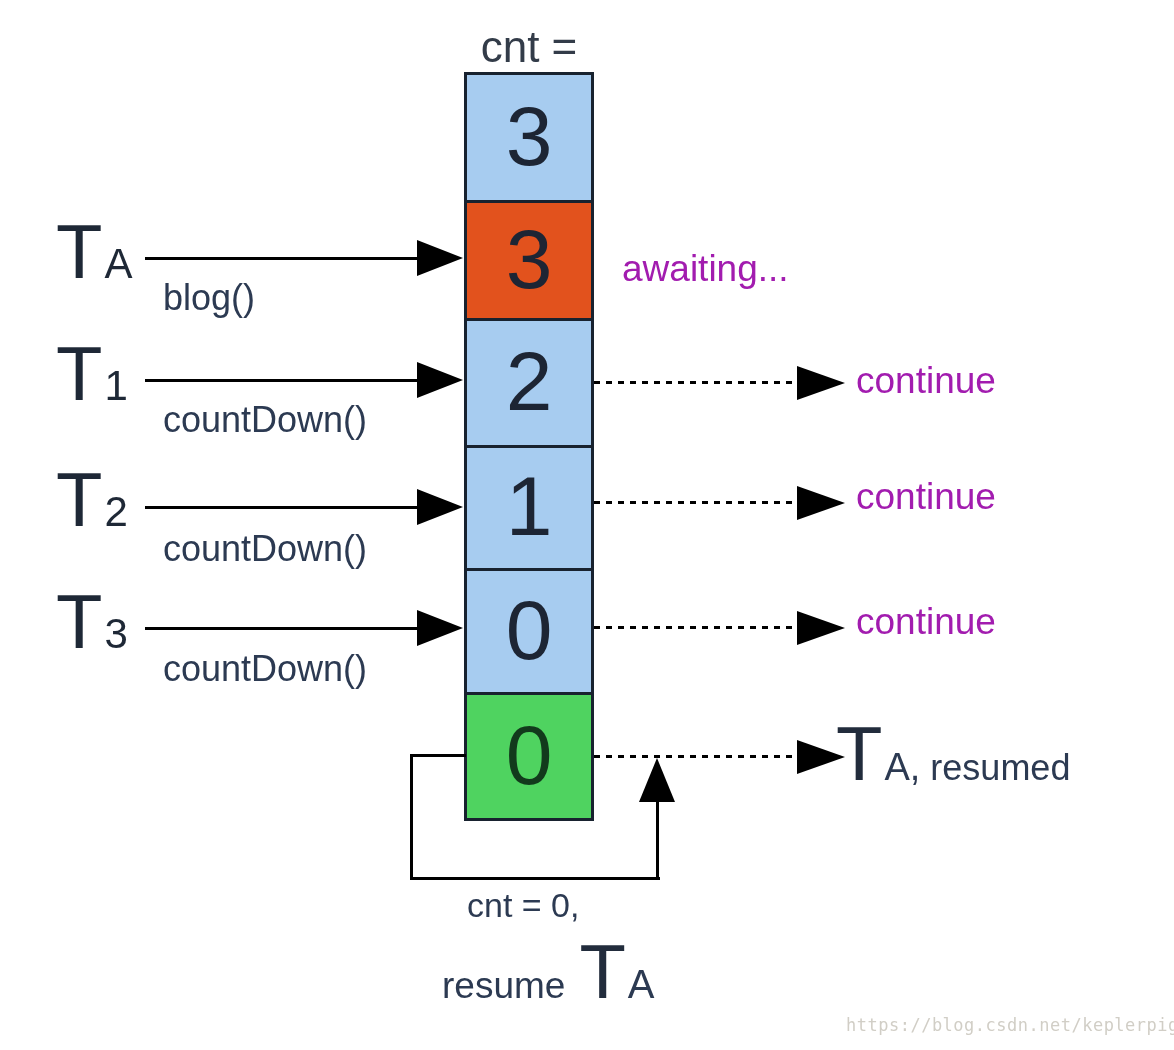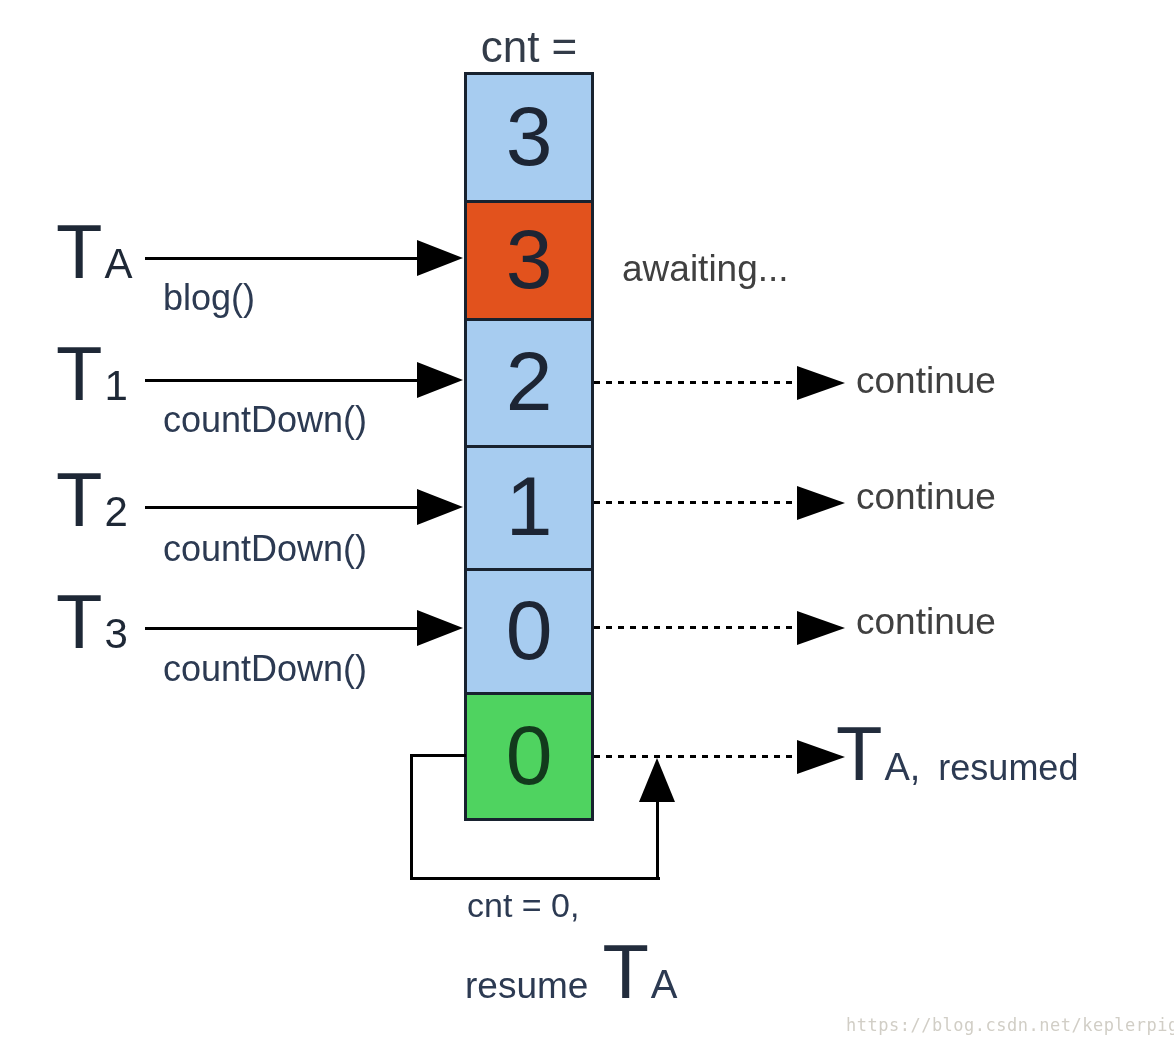--- a/index.html
+++ b/index.html
@@ -34,29 +34,29 @@
   }
   .dh{
     position:absolute;left:797px;width:0;height:0;
     border-left:48px solid #000;border-top:17px solid transparent;border-bottom:17px solid transparent;
   }
   .ah-up{
     position:absolute;left:639px;top:758px;width:0;height:0;
     border-bottom:44px solid #000;border-left:18px solid transparent;border-right:18px solid transparent;
   }
   
-  .rlabel{position:absolute;font-size:37px;color:#404040;}
+  .rlabel{position:absolute;font-size:37px;color:#a21caf;}
   .resumed{position:absolute;left:836px;top:716px;display:flex;align-items:baseline;color:#2c3a52;}
   .resumed .bigT{font-size:76px;line-height:1;color:#222c3c;}
   .resumed .sub{font-size:38px;line-height:1;margin-left:2px;}
-  .resumed .rest{font-size:36px;line-height:1;margin-left:18px;}
+  .resumed .rest{font-size:36px;line-height:1;margin-left:10px;}
   
   .seg{position:absolute;background:#000;}
   .loop-line1{position:absolute;left:467px;top:886px;font-size:34px;color:#2c3a52;}
-  .loop-line2{position:absolute;left:465px;top:934px;display:flex;align-items:baseline;color:#2c3a52;justify-content:space-between;}
+  .loop-line2{position:absolute;left:442px;top:934px;display:flex;align-items:baseline;color:#2c3a52;justify-content:space-between;}
   .loop-line2 .pre{font-size:37px;line-height:1;}
   .loop-line2 .bigT{font-size:76px;line-height:1;color:#222c3c;margin-left:14px;}
   .loop-line2 .sub{font-size:40px;line-height:1;margin-left:2px;}
   
   .watermark{
     position:absolute;left:846px;top:1015px;font-family:"DejaVu Sans Mono", monospace;
     font-size:17px;color:#d1cec6;letter-spacing:0.5px;white-space:nowrap;
   }
 </style>
 </head>

